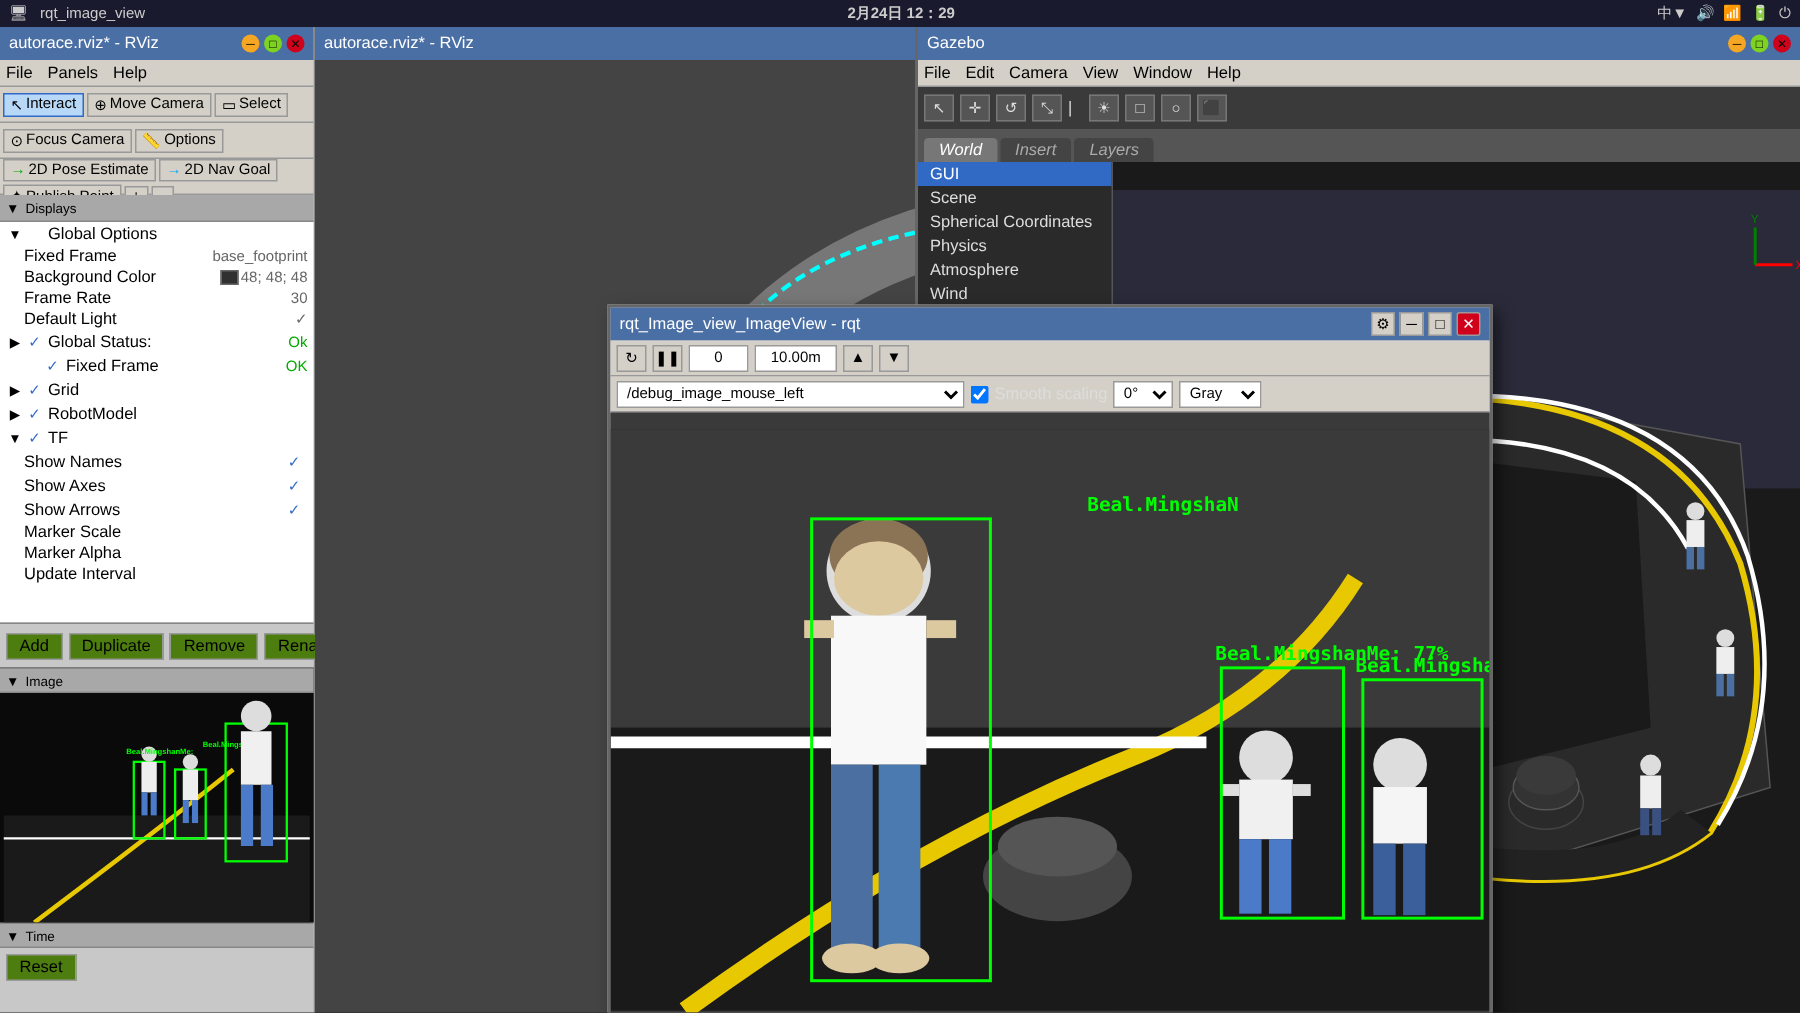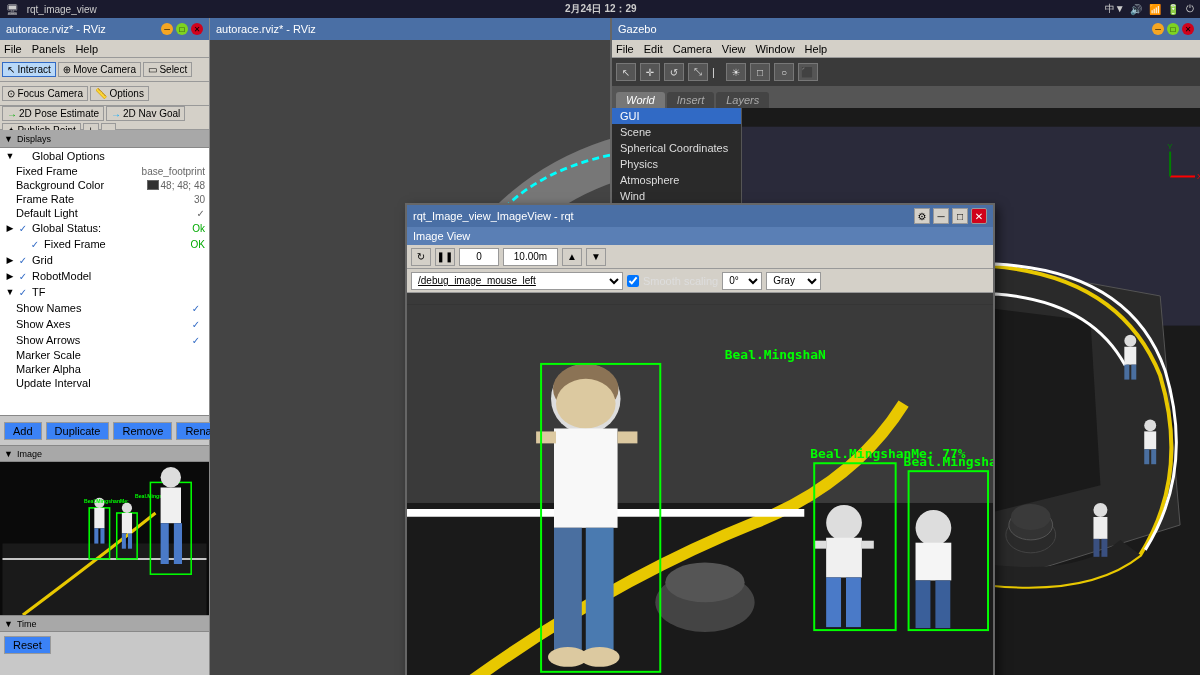--- a/index.html
+++ b/index.html
@@ -43,21 +43,21 @@
     .tree-item { display: flex; align-items: center; padding: 1px 4px; color: #000; cursor: pointer; }
     .tree-indent { margin-left: 12px; }
     .tree-check { width: 14px; height: 14px; display: inline-flex; align-items: center; justify-content: center; margin-right: 2px; font-size: 10px; color: #316ac5; }
     .tree-expand { width: 12px; display: inline-flex; align-items: center; justify-content: center; font-size: 9px; }
     .tree-label { flex: 1; }
     .tree-value { color: #666; font-size: 10px; }
     .tree-color-box { width: 12px; height: 10px; background: #303030; display: inline-block; margin-right: 2px; border: 1px solid #666; }
     .tree-status-ok { color: #00aa00; font-size: 10px; }
 
     .displays-bottom { height: 30px; background: #c8c8c8; display: flex; align-items: center; padding: 0 4px; gap: 4px; border-top: 1px solid #888; }
-    .disp-btn { padding: 2px 8px; font-size: 11px; background: #3b82f6; border: 1px solid #999; cursor: pointer; }
+    .disp-btn { padding: 2px 8px; font-size: 11px; background: #4d7c0f; border: 1px solid #999; cursor: pointer; }
 
     
     .image-section { height: 170px; background: #1a1a1a; border-top: 1px solid #888; display: flex; flex-direction: column; }
     .image-section-header { height: 16px; background: #a8a8a8; display: flex; align-items: center; padding: 0 4px; font-size: 11px; color: #000; border-bottom: 1px solid #888; }
     .image-section-header span { font-size: 9px; margin-right: 4px; }
     .image-thumbnail { flex: 1; background: #0a0a0a; position: relative; overflow: hidden; }
 
     
     .time-section { height: 60px; background: #c8c8c8; border-top: 1px solid #888; }
     .time-header { height: 16px; background: #a8a8a8; display: flex; align-items: center; padding: 0 4px; font-size: 11px; color: #000; border-bottom: 1px solid #888; }
@@ -372,35 +372,32 @@
       <div class="popup-titlebar">
         <span>rqt_Image_view_ImageView - rqt</span>
         <div class="popup-titlebar-right">
           <button class="popup-btn">⚙</button>
           <button class="popup-btn">─</button>
           <button class="popup-btn">□</button>
           <button class="popup-btn popup-close">✕</button>
         </div>
       </div>
 
-      <div style="height:18px; background:#5a7fb5; display:flex; align-items:center; padding:0 6px; font-size:11px; color:white;">
-        <span>Image View</span>
-      </div>
 
       <div class="popup-toolbar">
         <button class="popup-icon-btn">↻</button>
         <button class="popup-icon-btn">❚❚</button>
         <input class="popup-input" type="text" value="0" style="">
         <input class="popup-input" type="text" value="10.00m" style="width: 55px;">
         <button class="popup-icon-btn">▲</button>
         <button class="popup-icon-btn">▼</button>
       </div>
 
       <div class="popup-toolbar2">
-        <select class="popup-select" style="width:212px;text-decoration:underline;">
+        <select class="popup-select" style="width:232px;">
           <option>/debug_image_mouse_left</option>
         </select>
         <input type="checkbox" class="smooth-scale-check" checked="" style="">
         <span>Smooth scaling</span>
         <select class="popup-select" style="width:40px;">
           <option>0°</option>
         </select>
         <select class="popup-select" style="width:55px;">
           <option>Gray</option>
         </select>

